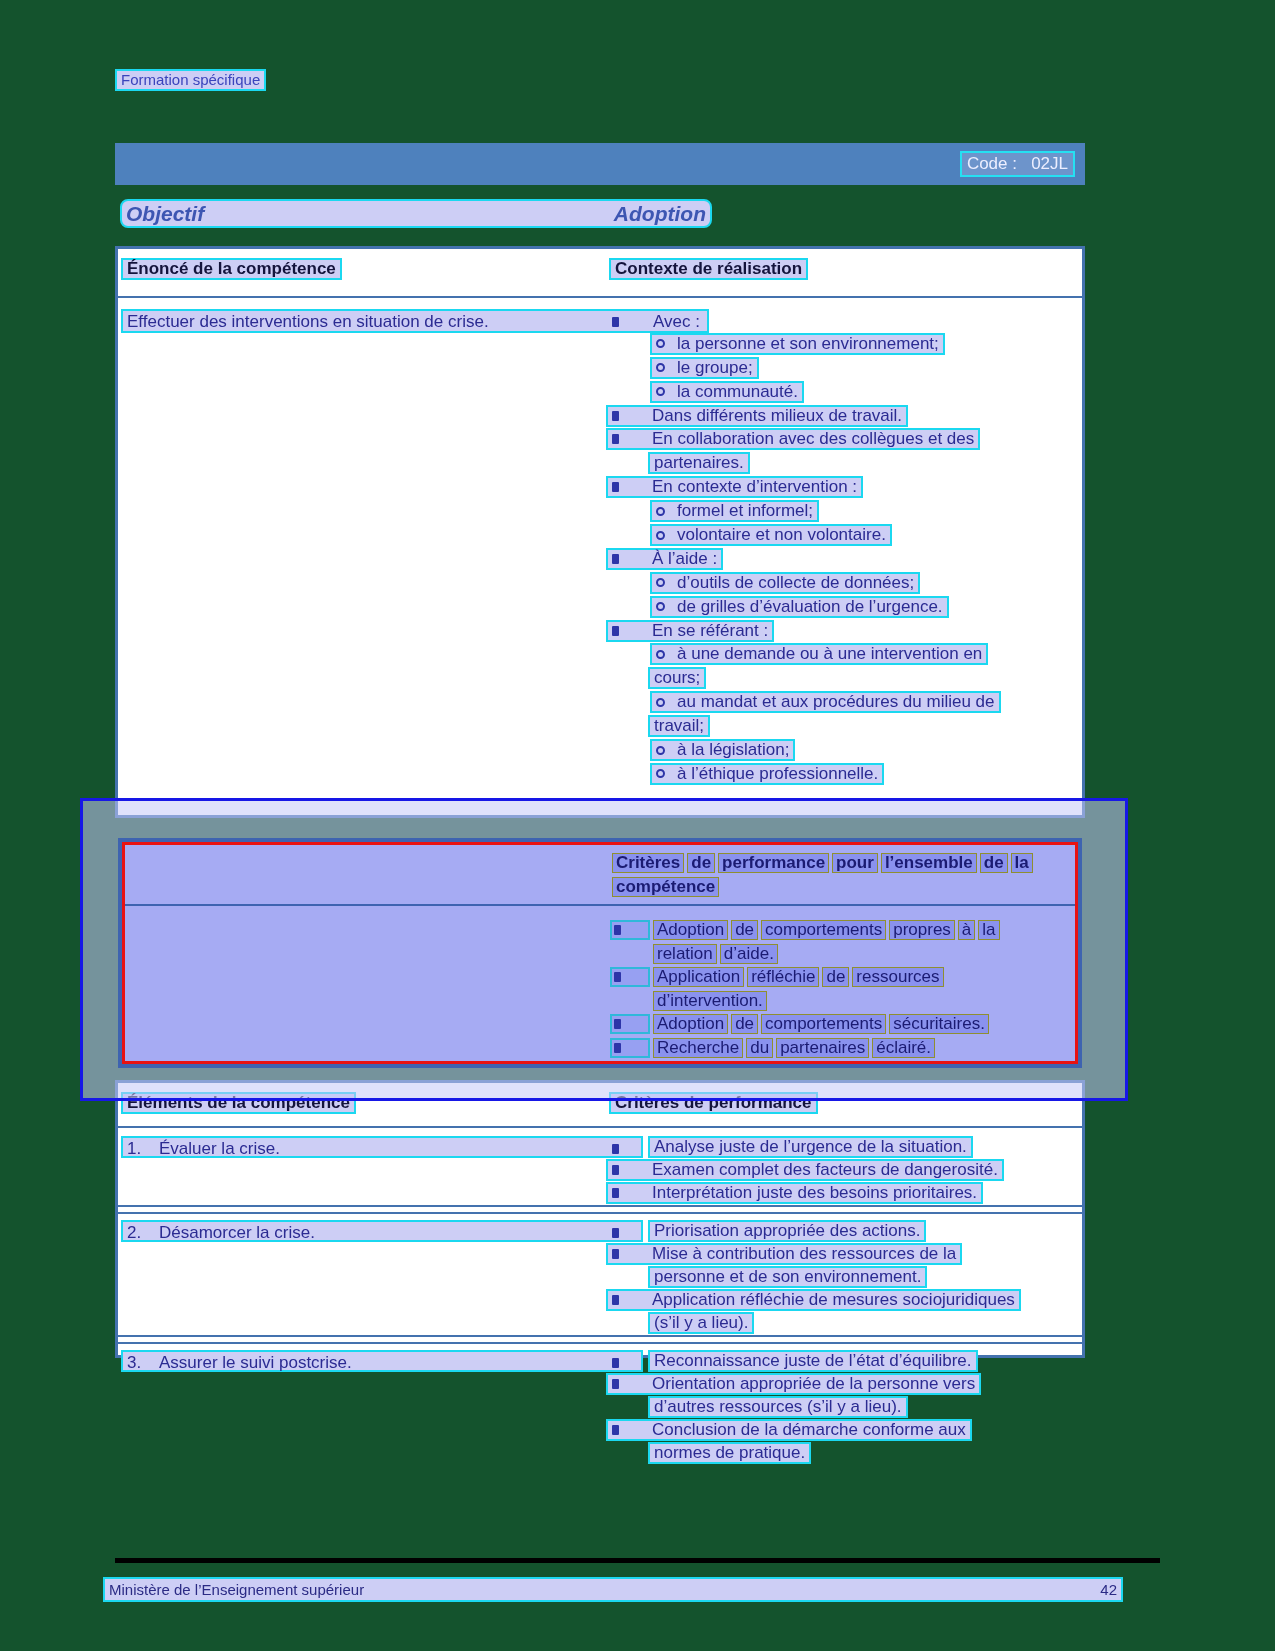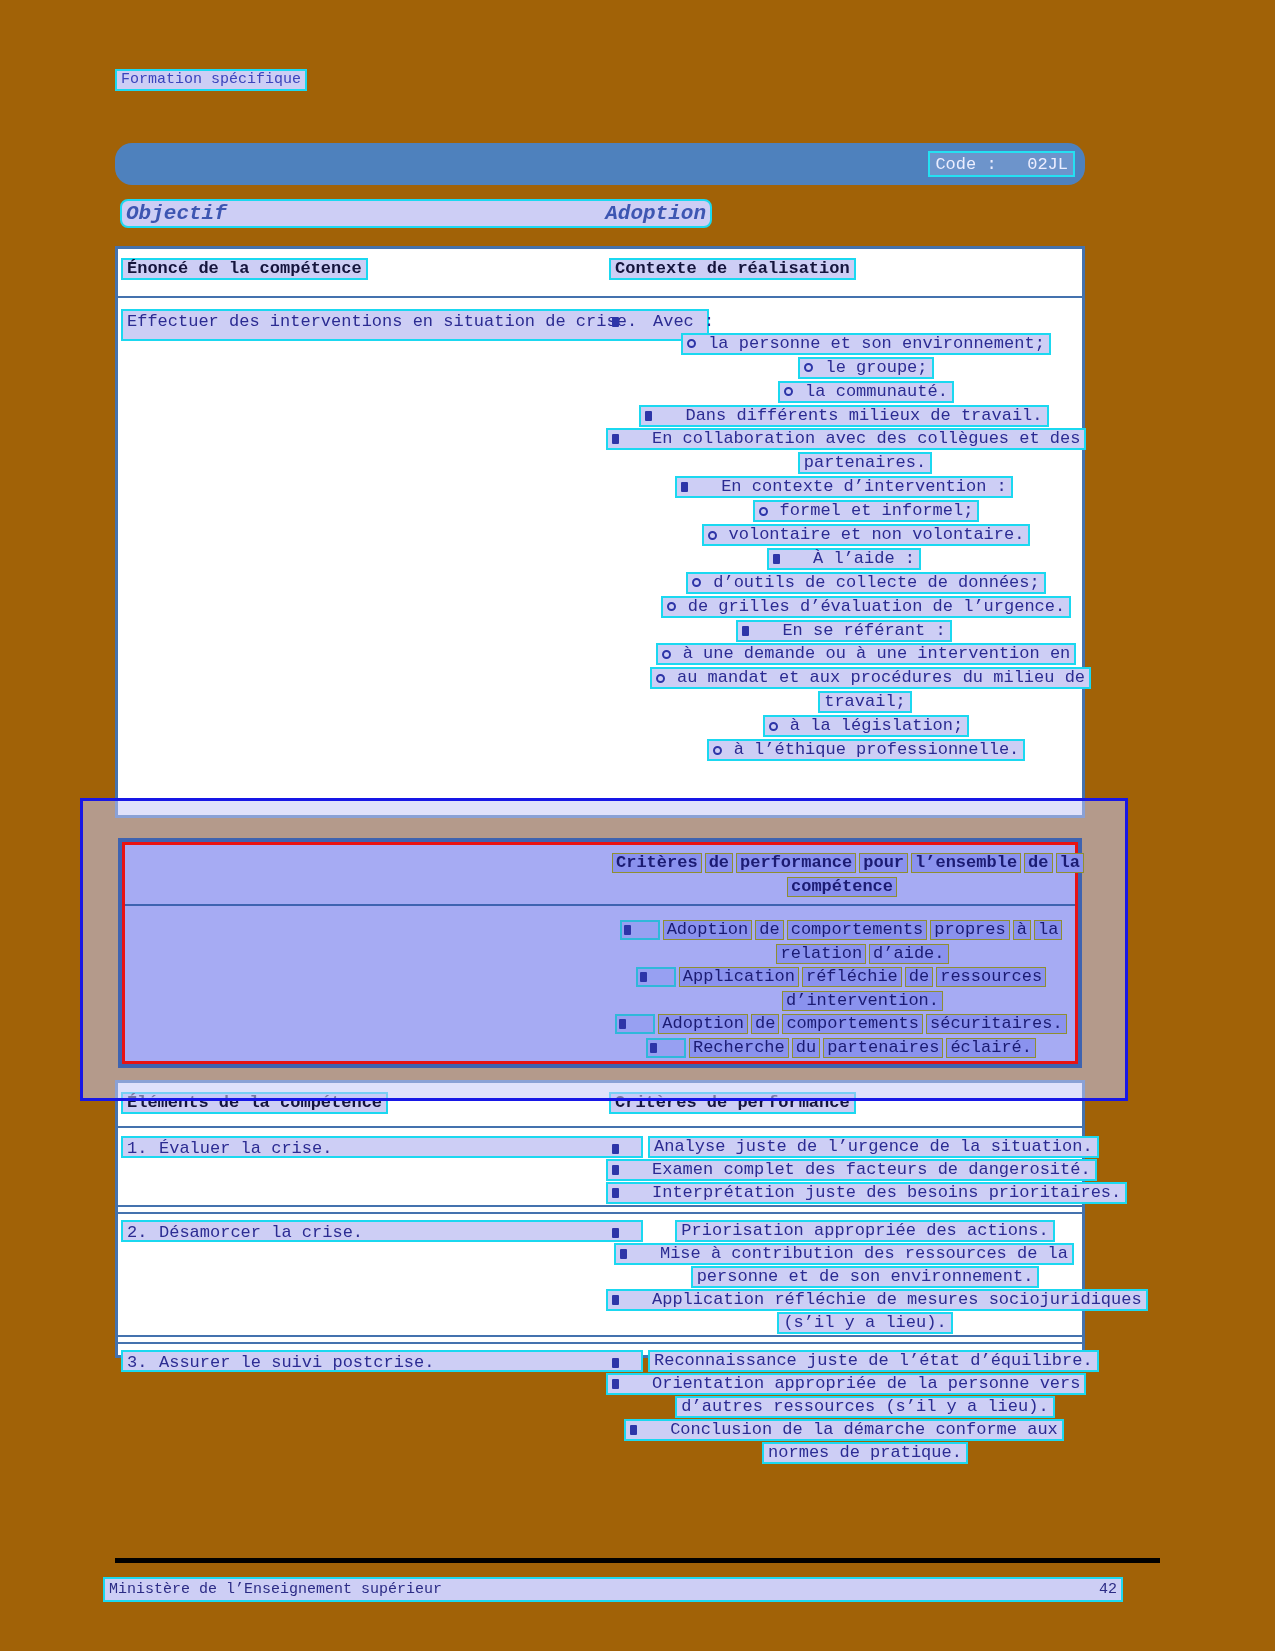--- a/index.html
+++ b/index.html
@@ -1,28 +1,28 @@
 <!DOCTYPE html>
 <html><head>
 <meta charset="utf-8">
 <style>
   * { margin:0; padding:0; box-sizing:border-box; }
   html,body { background:#ffffff; }
   .page {
-    position:relative; width:1275px; height:1651px; background:#a16207;
-    font-family:Liberation Mono, monospace; color:#28288C; overflow:hidden;text-align:center;
+    position:relative; width:1275px; height:1651px; background:#14532d;
+    font-family:Liberation Sans, sans-serif; color:#28288C; overflow:hidden;
   }
   
   .hl {
     background:#CDCEF5; border:2px solid #1BD8F0;
     display:inline-flex; align-items:center; height:22px; padding:0 4px;
     white-space:pre; color:#2B2B92; font-size:17px; line-height:18px;
   }
   .topLabel { position:absolute; left:115px; top:69px; font-size:15px; color:#3A44BC; }
-  .band { position:absolute; left:115px; top:143px; width:970px; height:42px; background:#4E81BD;border-radius:17px; }
+  .band { position:absolute; left:115px; top:143px; width:970px; height:42px; background:#4E81BD; }
   .codeLbl {
     position:absolute; right:10px; top:8px; height:26px;
     background:rgba(205,208,246,0.25); border:2px solid #25E0F2;
     color:#ECEEFF; font-size:17px; display:inline-flex; align-items:center; padding:0 5px; white-space:pre;
   }
   .objbar {
     position:absolute; left:120px; top:199px; width:592px; height:29px;
     display:flex; justify-content:space-between; align-items:center;
     font-size:21px; font-weight:bold; font-style:italic; color:#3D56B2;border-radius:8px;
   }
@@ -97,40 +97,41 @@
     <span>Adoption</span>
   </div>
 
   <div class="tbl t1">
     <div class="thead">
       <span class="hl th c1">Énoncé de la compétence</span>
       <span class="hl th c2">Contexte de réalisation</span>
     </div>
     <div class="tbody1" id="t1body">
       <div class="line">
-        <span class="hl combo" style="height:32px;">
+        <span class="hl combo" style="height:24px;">
           <span class="stmt">Effectuer des interventions en situation de crise.</span>
           <span class="sq"></span>
           <span class="avec">Avec :</span>
         </span>
       </div>
     <div class="line"><span class="hl ml2"><span class="crc"></span>la personne et son environnement;</span></div>
         <div class="line"><span class="hl ml2"><span class="crc"></span>le groupe;</span></div>
         <div class="line"><span class="hl ml2"><span class="crc"></span>la communauté.</span></div>
         <div class="line"><span class="hl ml1"><span class="sq gap"></span>Dans différents milieux de travail.</span></div>
         <div class="line"><span class="hl ml1"><span class="sq gap"></span>En collaboration avec des collègues et des</span></div>
         <div class="line"><span class="hl mlc">partenaires.</span></div>
         <div class="line"><span class="hl ml1"><span class="sq gap"></span>En contexte d’intervention :</span></div>
         <div class="line"><span class="hl ml2"><span class="crc"></span>formel et informel;</span></div>
         <div class="line"><span class="hl ml2"><span class="crc"></span>volontaire et non volontaire.</span></div>
         <div class="line"><span class="hl ml1"><span class="sq gap"></span>À l’aide :</span></div>
         <div class="line"><span class="hl ml2"><span class="crc"></span>d’outils de collecte de données;</span></div>
         <div class="line"><span class="hl ml2"><span class="crc"></span>de grilles d’évaluation de l’urgence.</span></div>
         <div class="line"><span class="hl ml1"><span class="sq gap"></span>En se référant :</span></div>
         <div class="line"><span class="hl ml2"><span class="crc"></span>à une demande ou à une intervention en</span></div>
+        <div class="line"><span class="hl mlc">cours;</span></div>
         <div class="line"><span class="hl ml2"><span class="crc"></span>au mandat et aux procédures du milieu de</span></div>
         <div class="line"><span class="hl mlc">travail;</span></div>
         <div class="line"><span class="hl ml2"><span class="crc"></span>à la législation;</span></div>
         <div class="line"><span class="hl ml2"><span class="crc"></span>à l’éthique professionnelle.</span></div>
       </div>
   </div>
 
   <div class="overlay"></div>
 
   <div class="midtable">

